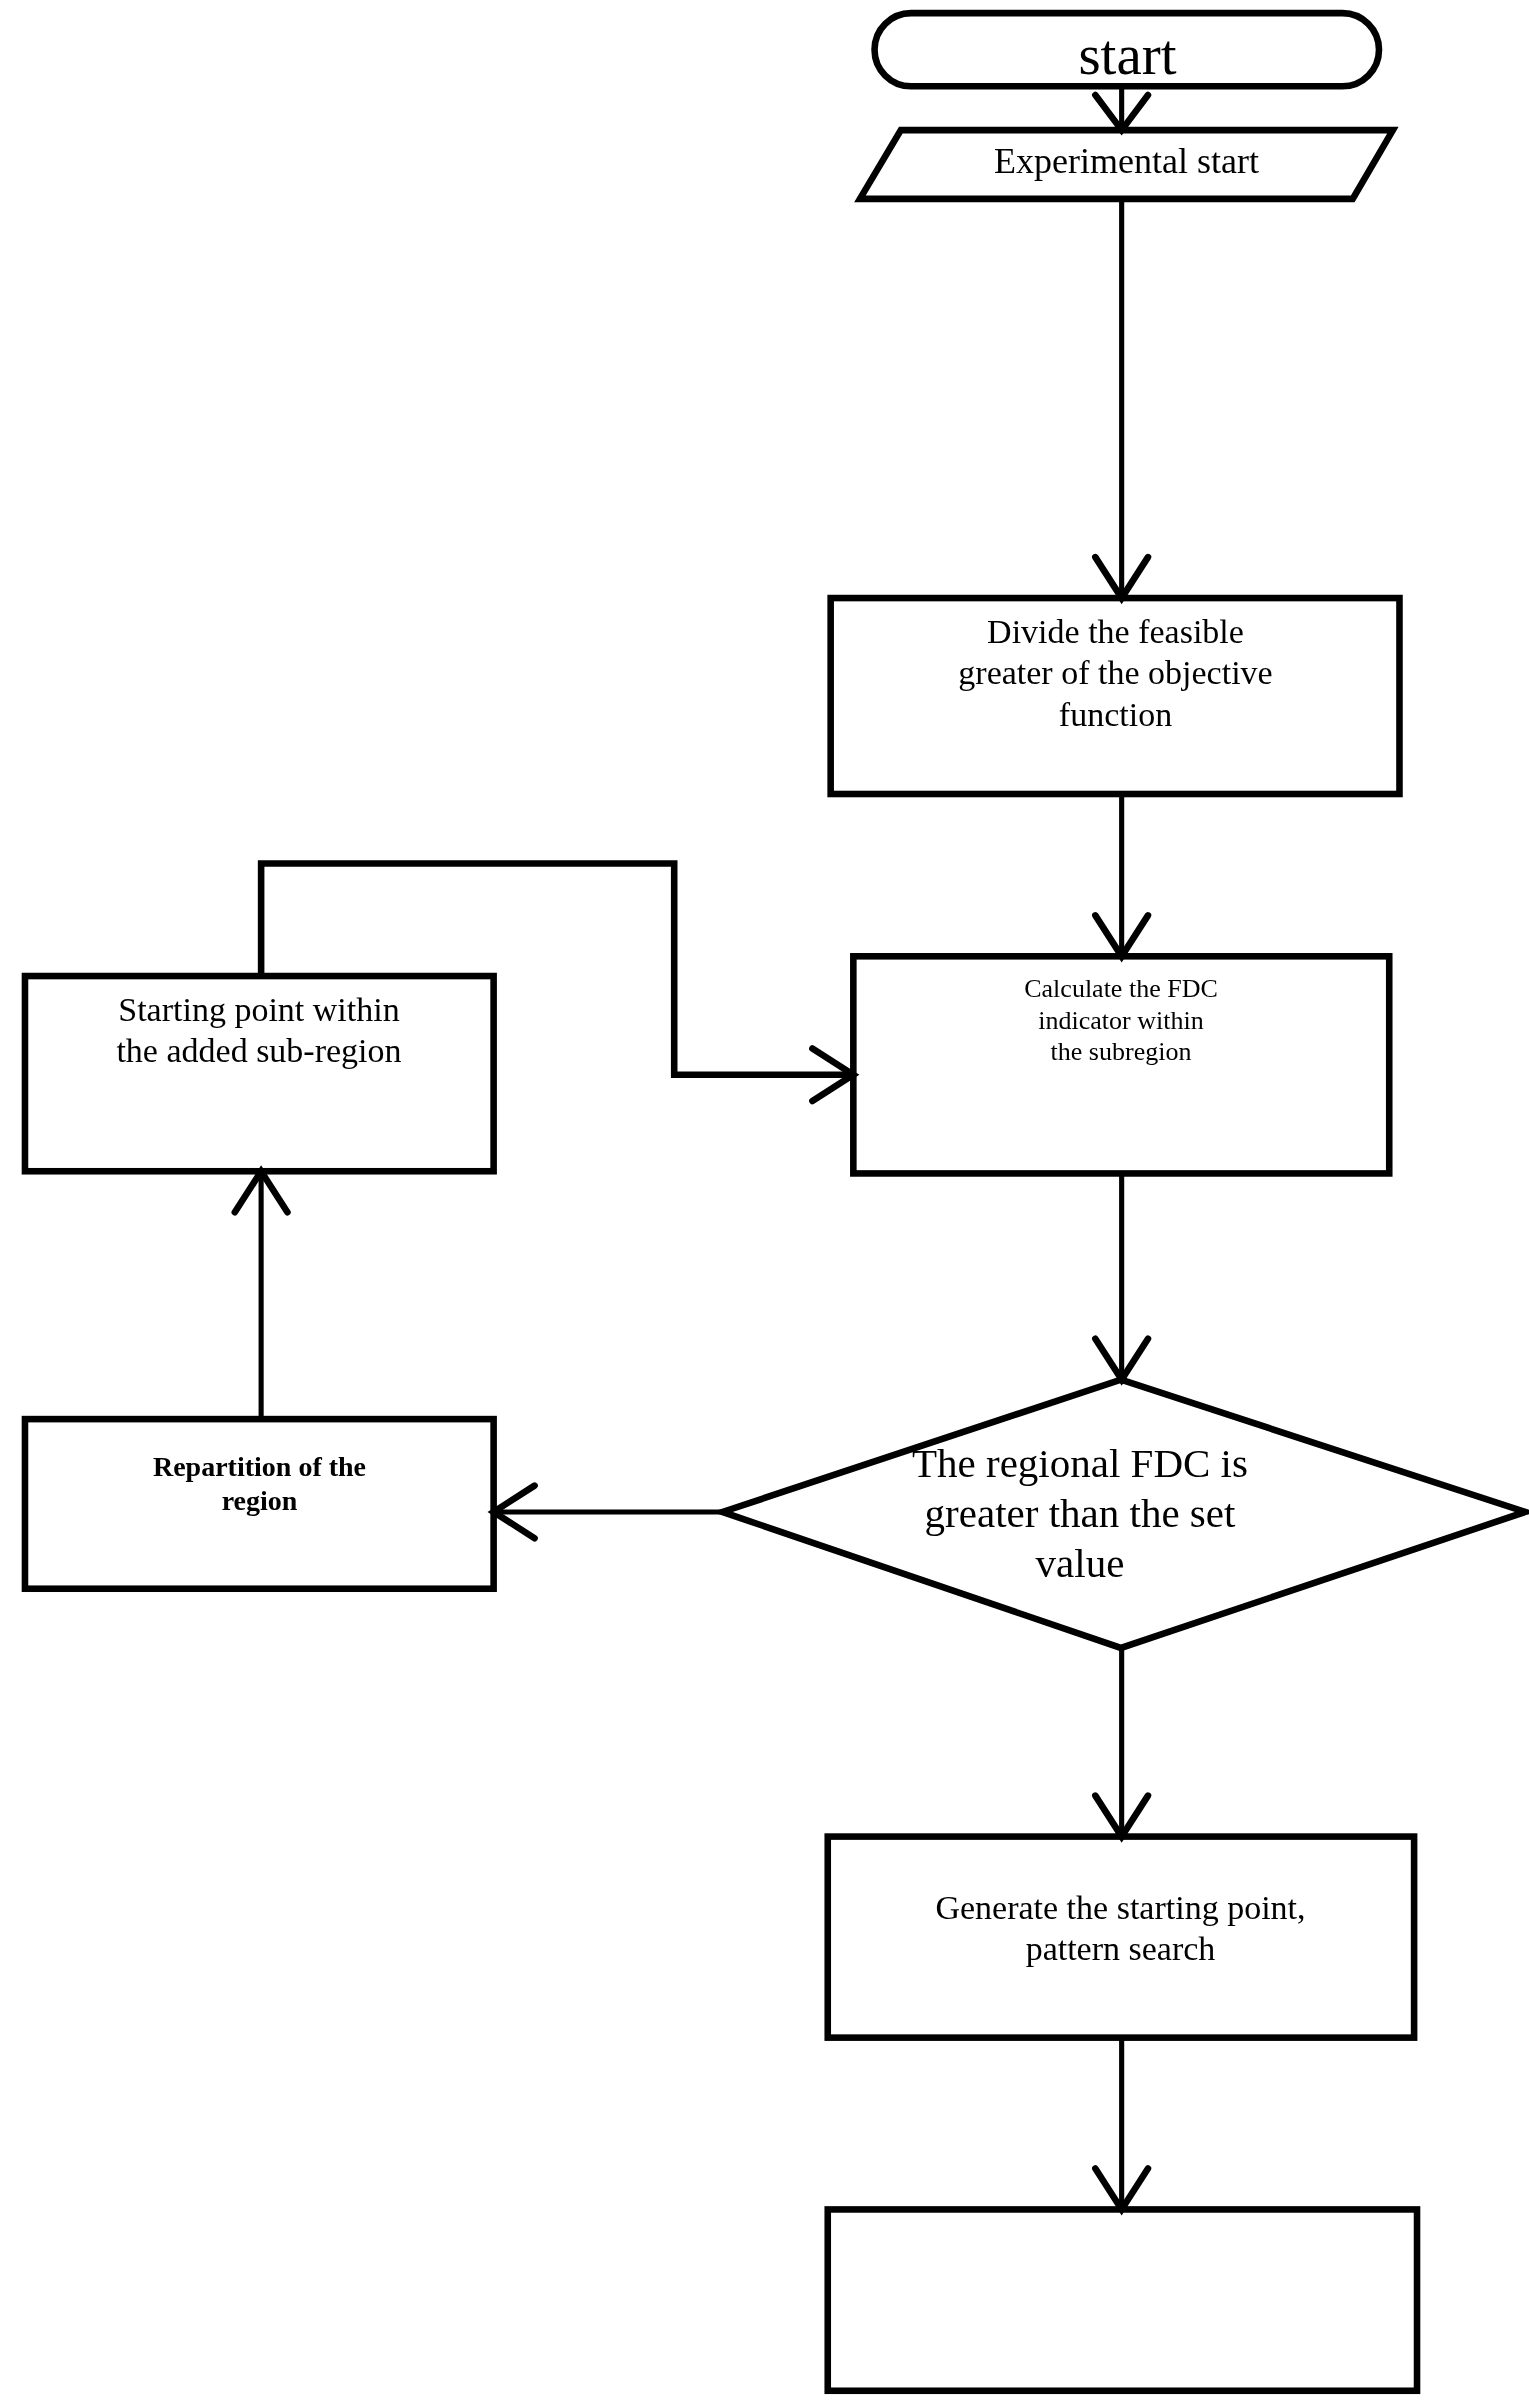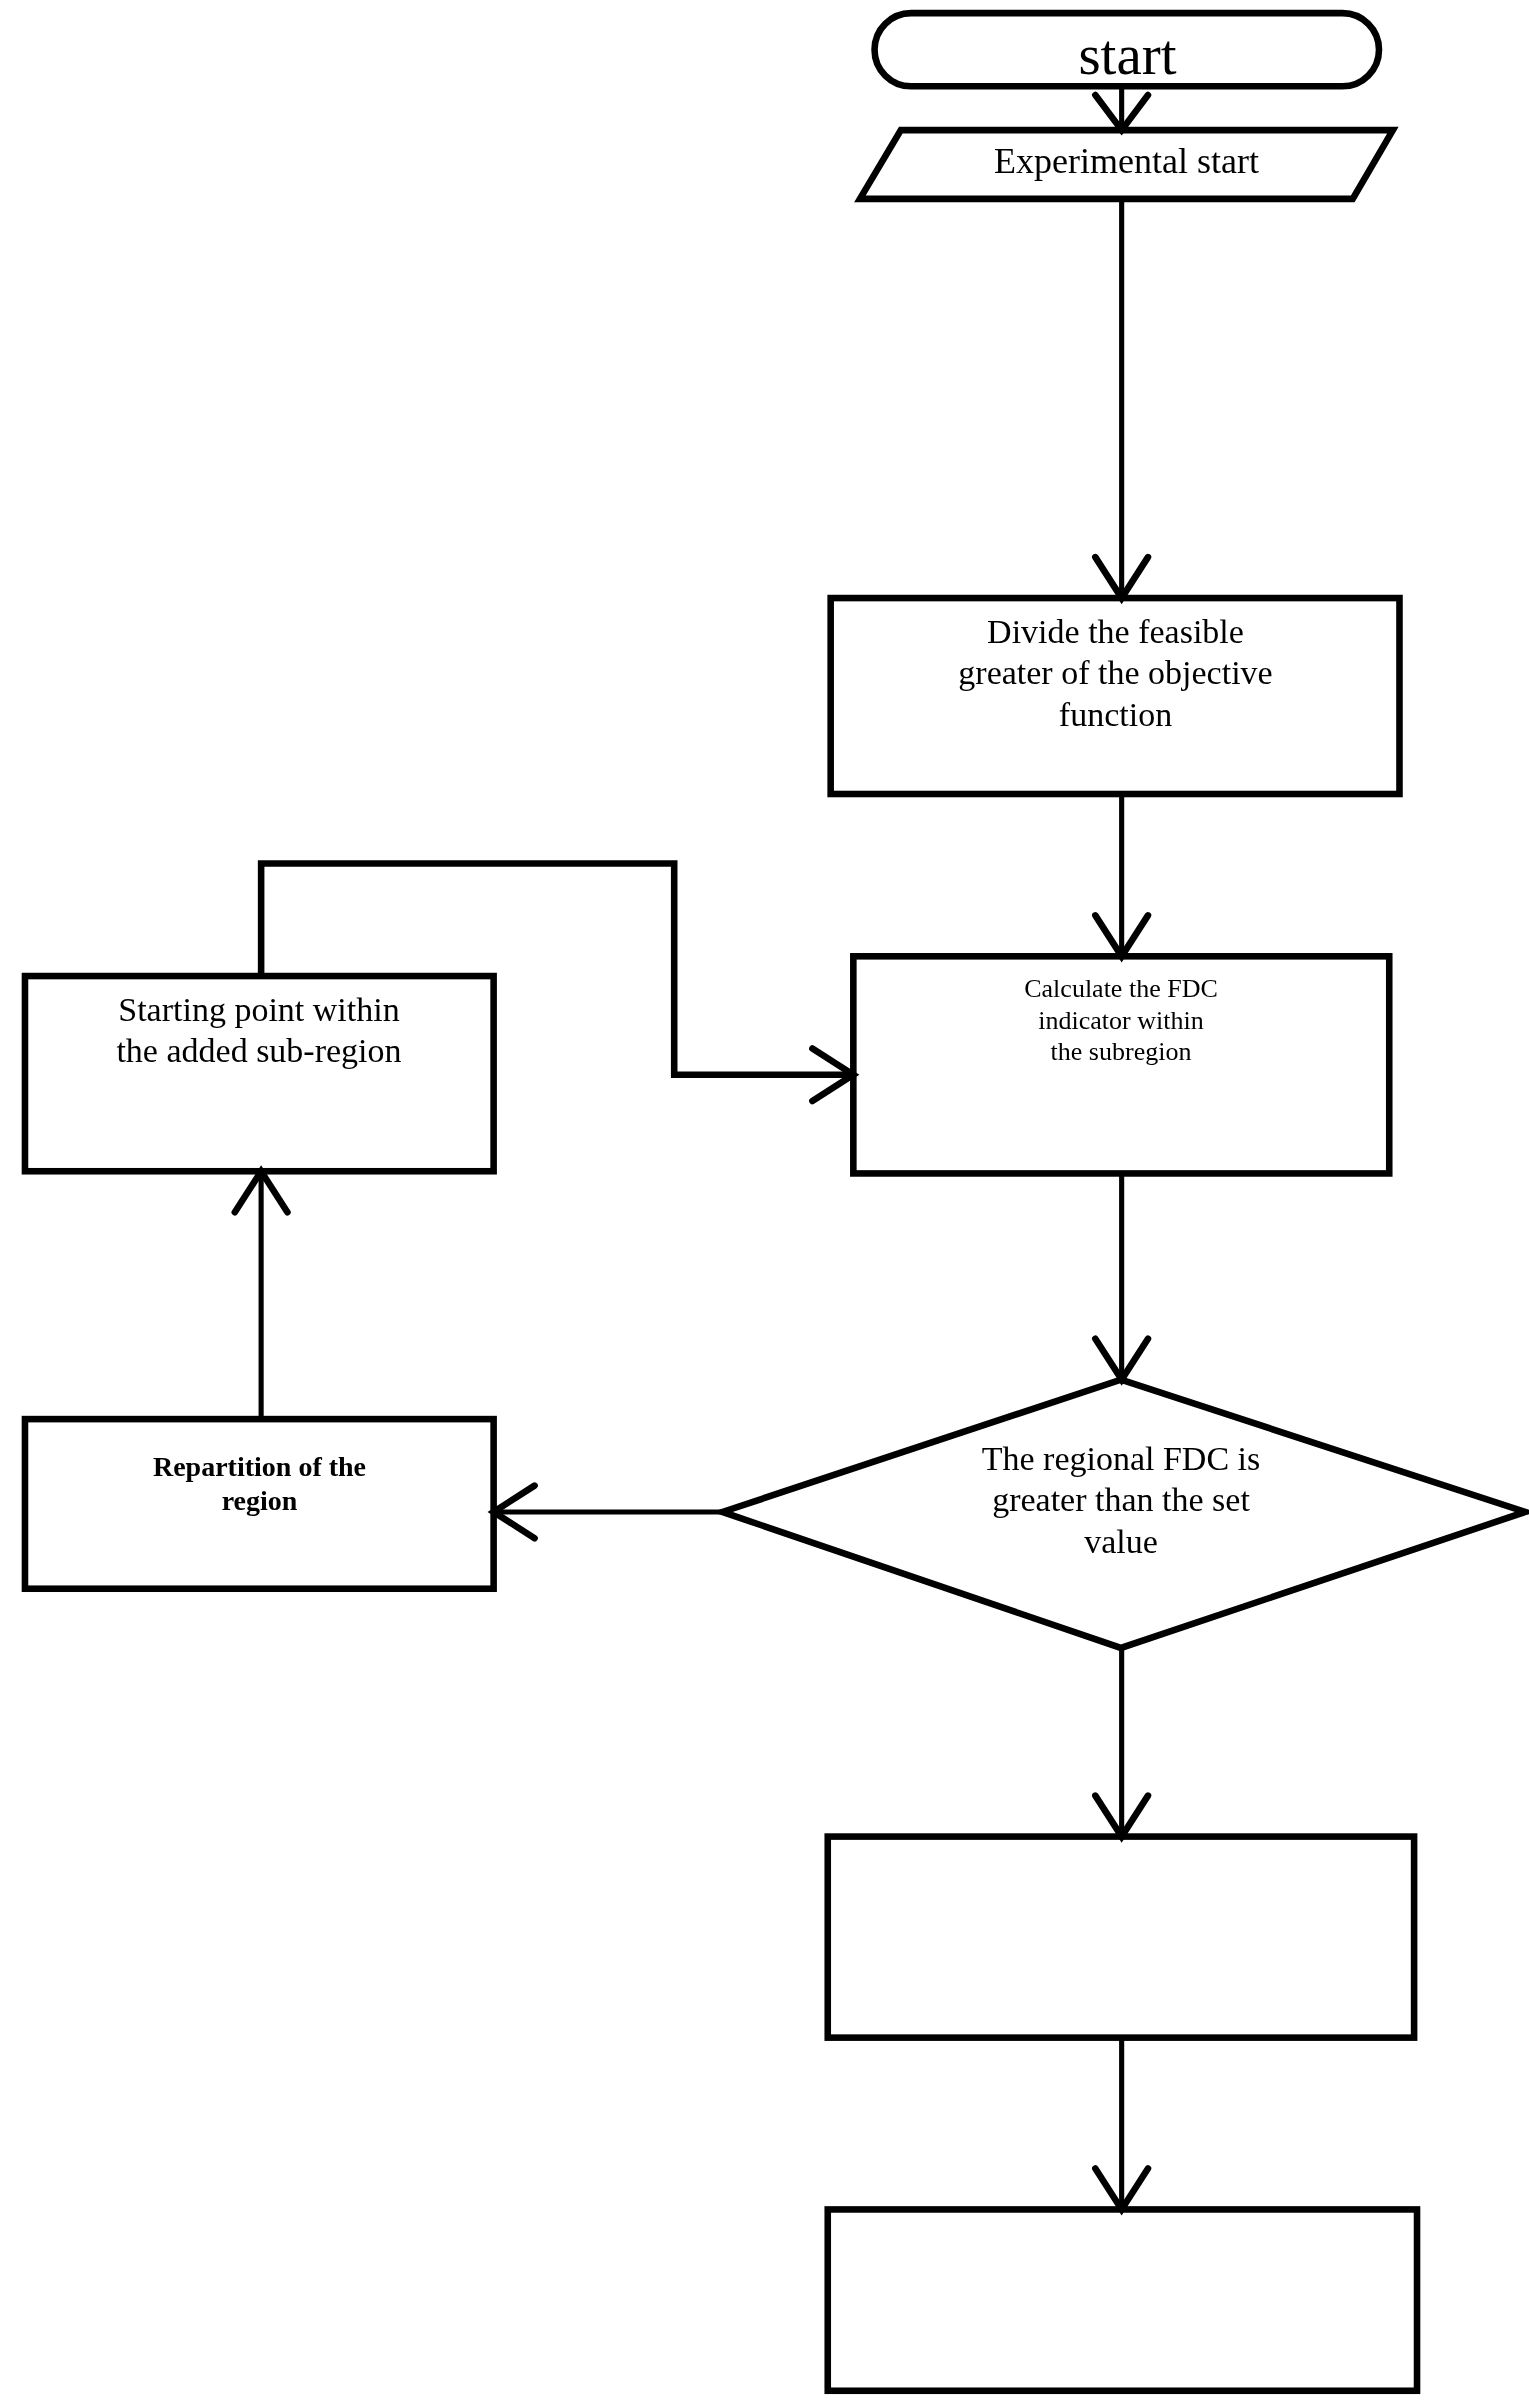--- a/index.html
+++ b/index.html
@@ -139,20 +139,22 @@
   <div class="node-label" style="left:853px; top:973px; width:536px; font-size:26px; line-height:1.22;">Calculate the FDC
 indicator within
 the subregion</div>
 
   <div class="node-label" style="left:17.5px; top:989px; width:483px; font-size:34px; line-height:1.22;">Starting point within
 the added sub-region</div>
 
   <div class="node-label" style="left:25px; top:1450px; width:469px; font-size:28px; line-height:1.22;font-weight:bold;">Repartition of the
 region</div>
 
-  <div class="node-label" style="left:874px; top:1438px; width:494px; font-size:34px; line-height:1.22;">The regional FDC is
+  <div class="node-label" style="left:833px; top:1438px; width:494px; font-size:41px; line-height:1.22;">The regional FDC is
 greater than the set
 value</div>
 
+  <div class="node-label" style="left:820px; top:1887px; width:601px; font-size:34px; line-height:1.22;">Generate the starting point,
+pattern search</div>
 
 
 </div>
 
 
 </body></html>

